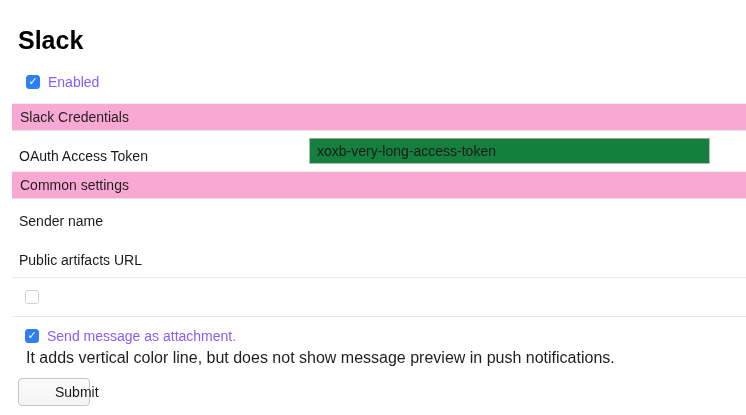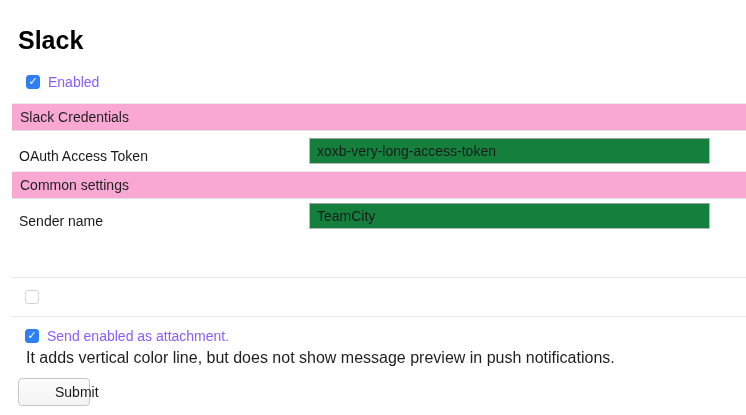--- a/index.html
+++ b/index.html
@@ -136,41 +136,41 @@
   <span class="field-label">OAuth Access Token</span>
   <input type="text" class="text-input" value="xoxb-very-long-access-token" style="">
 </div>
 
 <div class="section-bar bar-common">
   <span>Common settings</span>
 </div>
 
 <div class="row field-row row-sender">
   <span class="field-label">Sender name</span>
-  <input type="text" class="text-input" value="TeamCity" style="">
 </div>
 
 <div class="row field-row row-artifacts">
+  <span class="field-label">Public artifacts URL</span>
 </div>
 
 <div class="divider divider-1"></div>
 
 <div class="row check-row personal-row">
   <span class="checkbox">
     
   </span>
 </div>
 
 <div class="divider divider-2"></div>
 
 <div class="row check-row attachment-row">
   <span class="checkbox checked">
     <span class="check-glyph">✓</span>
   </span>
-  <span class="cb-label">Send enabled as attachment.</span>
+  <span class="cb-label">Send message as attachment.</span>
 </div>
 
 <div class="check-description">It adds vertical color line, but does not show message preview in push notifications.</div>
 
 <button type="button" class="submit-button">Submit</button>
 
 
 
 
 </body></html>

